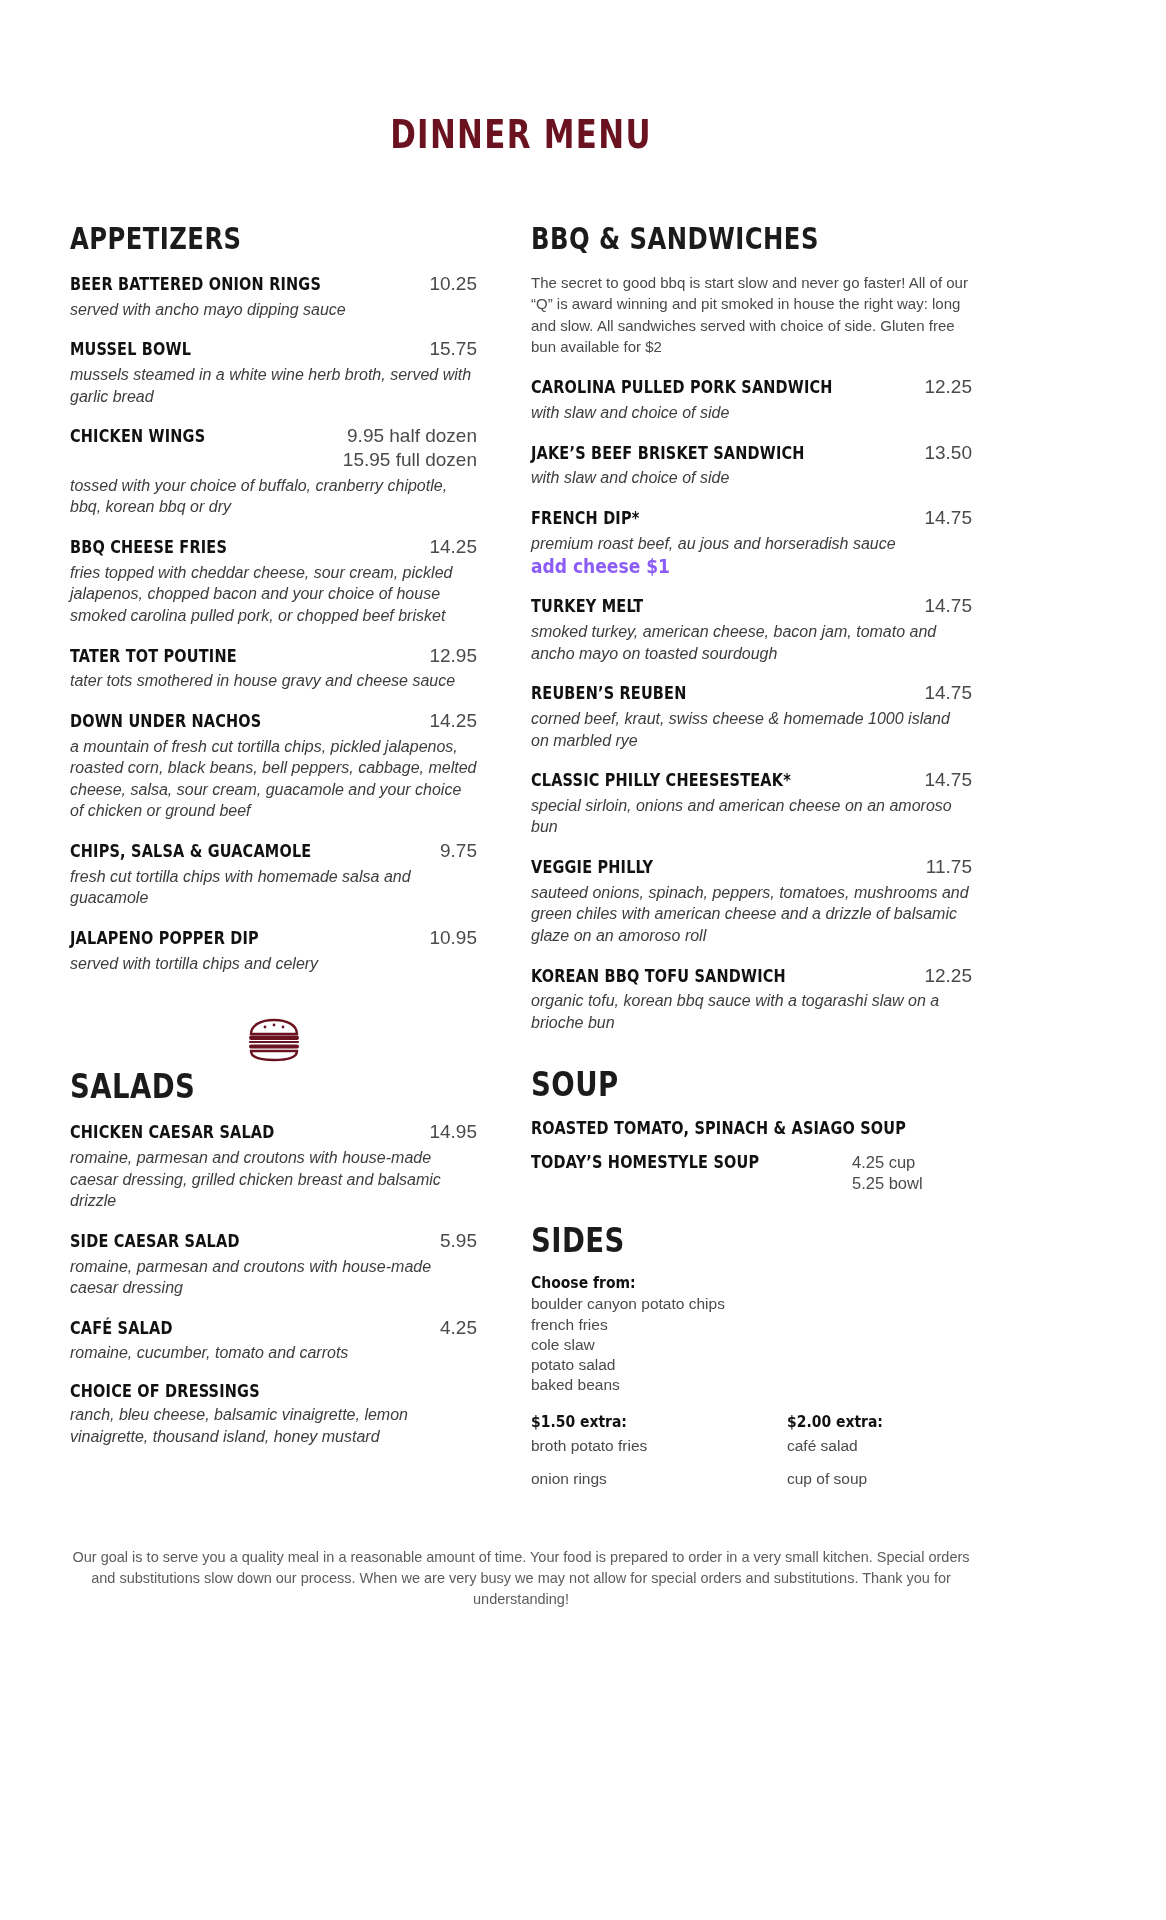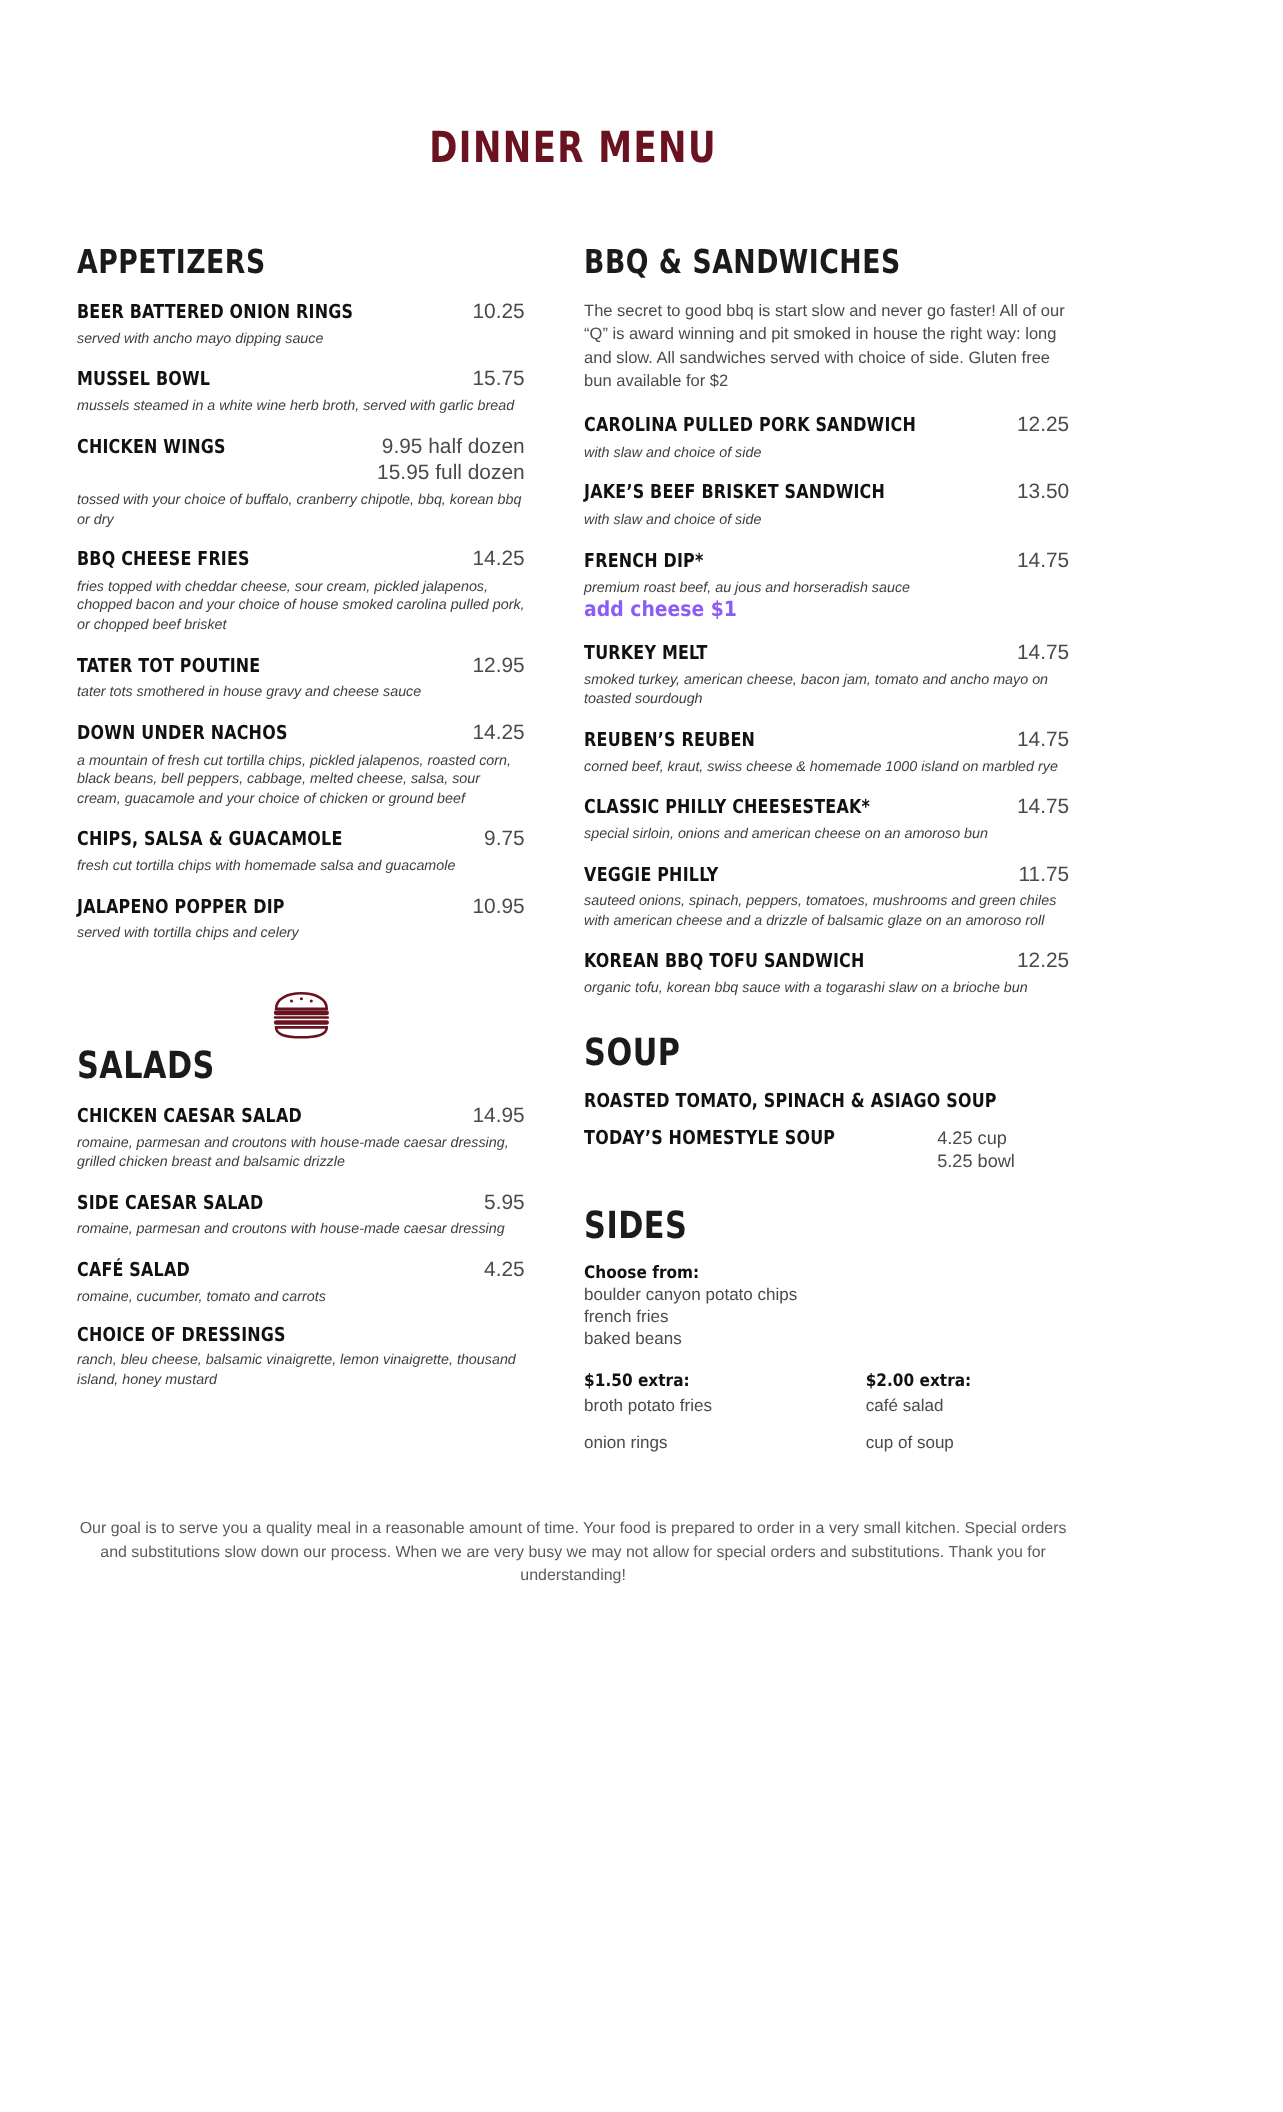--- a/index.html
+++ b/index.html
@@ -80,21 +80,21 @@
     font-size: 19px;
     color: #4a4a4a;
     font-weight: 400;
     text-align: right;
     white-space: pre-line;
     line-height: 1.25;
     flex: none;
   }
   .item-desc {
     font-style: italic;
-    font-size: 13px;
+    font-size: 16px;
     line-height: 1.35;
     color: #3d3d3d;
     margin-top: 3px;
     max-width: 100%;
   }
   .item-note {
     font-family: "DejaVu Sans Condensed", "Liberation Sans Narrow", "Liberation Sans", sans-serif;
     font-weight: bold;
     font-size: 19px;
     color: #8b5cf6;
@@ -387,20 +387,22 @@
 5.25 bowl</div>
         </div>
       </div>
 
       <h2 class="section big" style="margin-top:26px;">SIDES</h2>
 
       <div class="sides-head">Choose from:</div>
       <div class="sides-list">
         <div>boulder canyon potato chips</div>
         <div>french fries</div>
+        <div>cole slaw</div>
+        <div>potato salad</div>
         <div>baked beans</div>
       </div>
 
       <div class="extras">
         <div class="extra-col">
           <div class="extra-title">$1.50 extra:</div>
           <div class="extra-line">broth potato fries</div>
           <div class="extra-line">onion rings</div>
         </div>
         <div class="extra-col">

